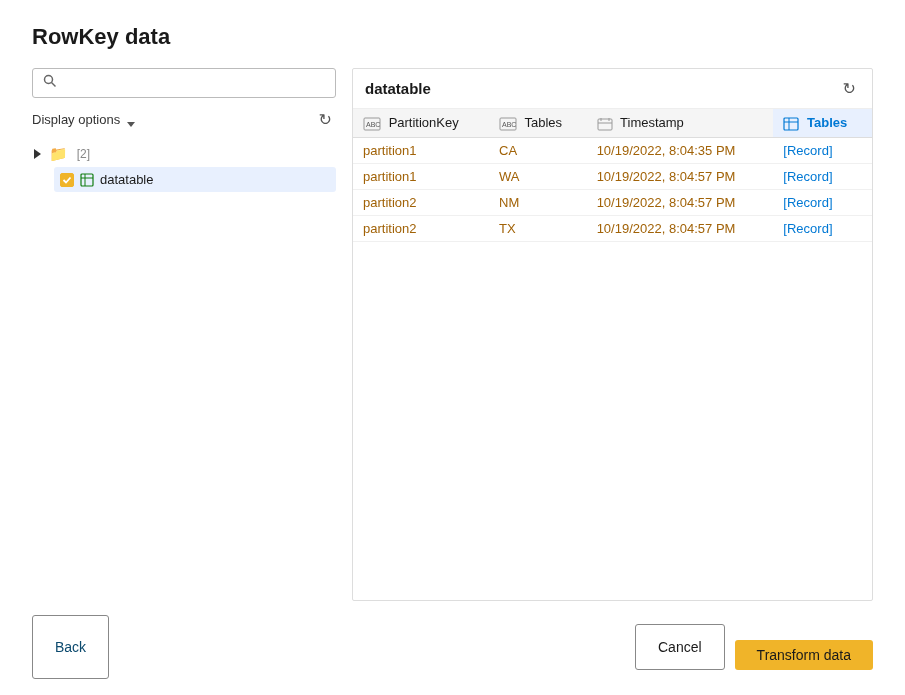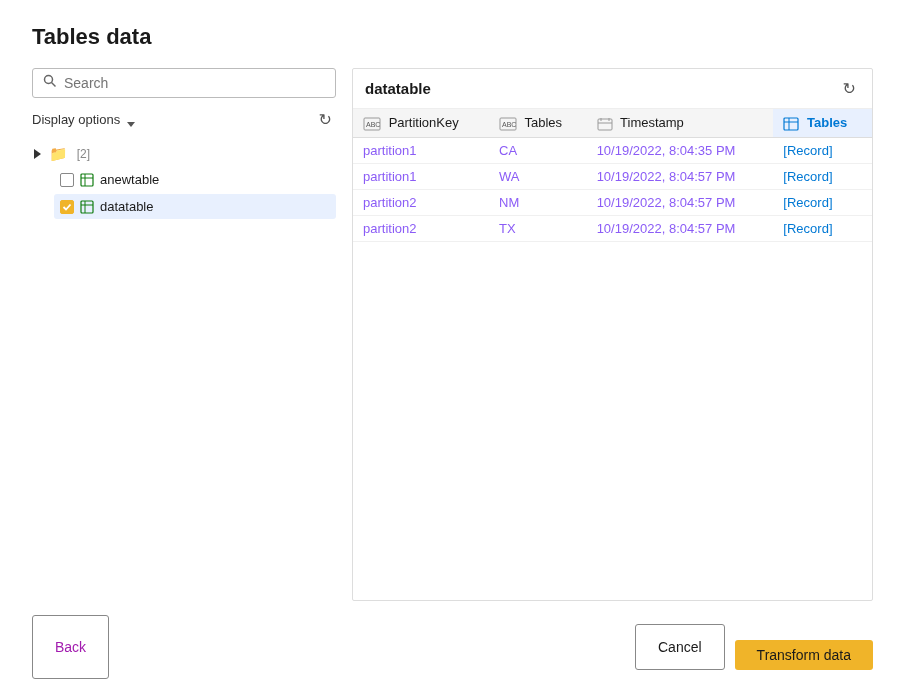--- a/index.html
+++ b/index.html
@@ -194,21 +194,21 @@
       text-align: left;
       padding: 6px 10px;
       font-weight: 500;
       color: #1a1a1a;
       border-bottom: 1px solid #ddd;
       white-space: nowrap;
     }
     .data-table td {
       padding: 5px 10px;
       border-bottom: 1px solid #f0f0f0;
-      color: #8b5cf6;
+      color: #a16207;
     }
     .data-table td.link-val {
       color: #0078d4;
       cursor: pointer;
     }
 
     .col-icon {
       display: inline-flex;
       align-items: center;
       margin-right: 4px;
@@ -222,21 +222,21 @@
       justify-content: space-between;
       padding-top: 14px;
     }
     .back-btn {
       border: 1px solid #888;
       background: #fff;
       border-radius: 3px;
       padding: 23px 22px;
       font-size: 14px;
       cursor: pointer;
-      color: #a21caf;
+      color: #0c4a6e;
     }
     .right-buttons {
       display: flex;
       gap: 10px;
     }
     .cancel-btn {
       border: 1px solid #888;
       background: #fff;
       border-radius: 3px;
       padding: 13px 22px;
@@ -272,34 +272,33 @@
       height: 0;
       border-top: 5px solid transparent;
       border-bottom: 5px solid transparent;
       border-left: 7px solid #333;
       margin-right: 3px;
     }
   </style>
 </head>
 <body>
 
-<div class="page-title">Tables data</div>
+<div class="page-title">RowKey data</div>
 
 <div class="main-content">
 
   <div class="left-panel">
 
     <div class="search-box">
       <span class="search-icon-svg">
         <svg width="14" height="14" viewBox="0 0 14 14" fill="none">
           <circle cx="5.5" cy="5.5" r="4" stroke="#666" stroke-width="1.5"></circle>
           <line x1="8.5" y1="8.5" x2="12.5" y2="12.5" stroke="#666" stroke-width="1.5"></line>
         </svg>
       </span>
-      <input type="text" placeholder="Search" style="">
     </div>
 
     <div class="display-options-row">
       <span class="display-options-label">
         <span>Display options</span>
         <span class="chevron-down"></span>
       </span>
       <button class="refresh-btn" title="Refresh">
         ↻
       </button>
@@ -308,31 +307,20 @@
     <div class="tree-area">
 
       <div class="tree-node-folder">
         <span class="triangle-right"></span>
         <span class="folder-icon">📁</span>
         <span class="folder-count">[2]</span>
       </div>
 
       <div class="tree-children">
 
-        <div class="tree-node-item">
-          <span class="cb"></span>
-          <span class="table-icon">
-            <svg width="14" height="14" viewBox="0 0 14 14" fill="none">
-              <rect x="1" y="1" width="12" height="12" rx="1" stroke="#107c10" stroke-width="1.2"></rect>
-              <line x1="1" y1="5" x2="13" y2="5" stroke="#107c10" stroke-width="1"></line>
-              <line x1="5" y1="1" x2="5" y2="13" stroke="#107c10" stroke-width="1"></line>
-            </svg>
-          </span>
-          <span>anewtable</span>
-        </div>
 
         <div class="tree-node-item checked selected">
           <span class="cb">
             <svg width="10" height="10" viewBox="0 0 10 10">
               <polyline points="1.5,5 4,7.5 8.5,2.5" stroke="white" stroke-width="1.8" fill="none"></polyline>
             </svg>
           </span>
           <span class="table-icon">
             <svg width="14" height="14" viewBox="0 0 14 14" fill="none">
               <rect x="1" y="1" width="12" height="12" rx="1" stroke="#107c10" stroke-width="1.2"></rect>

